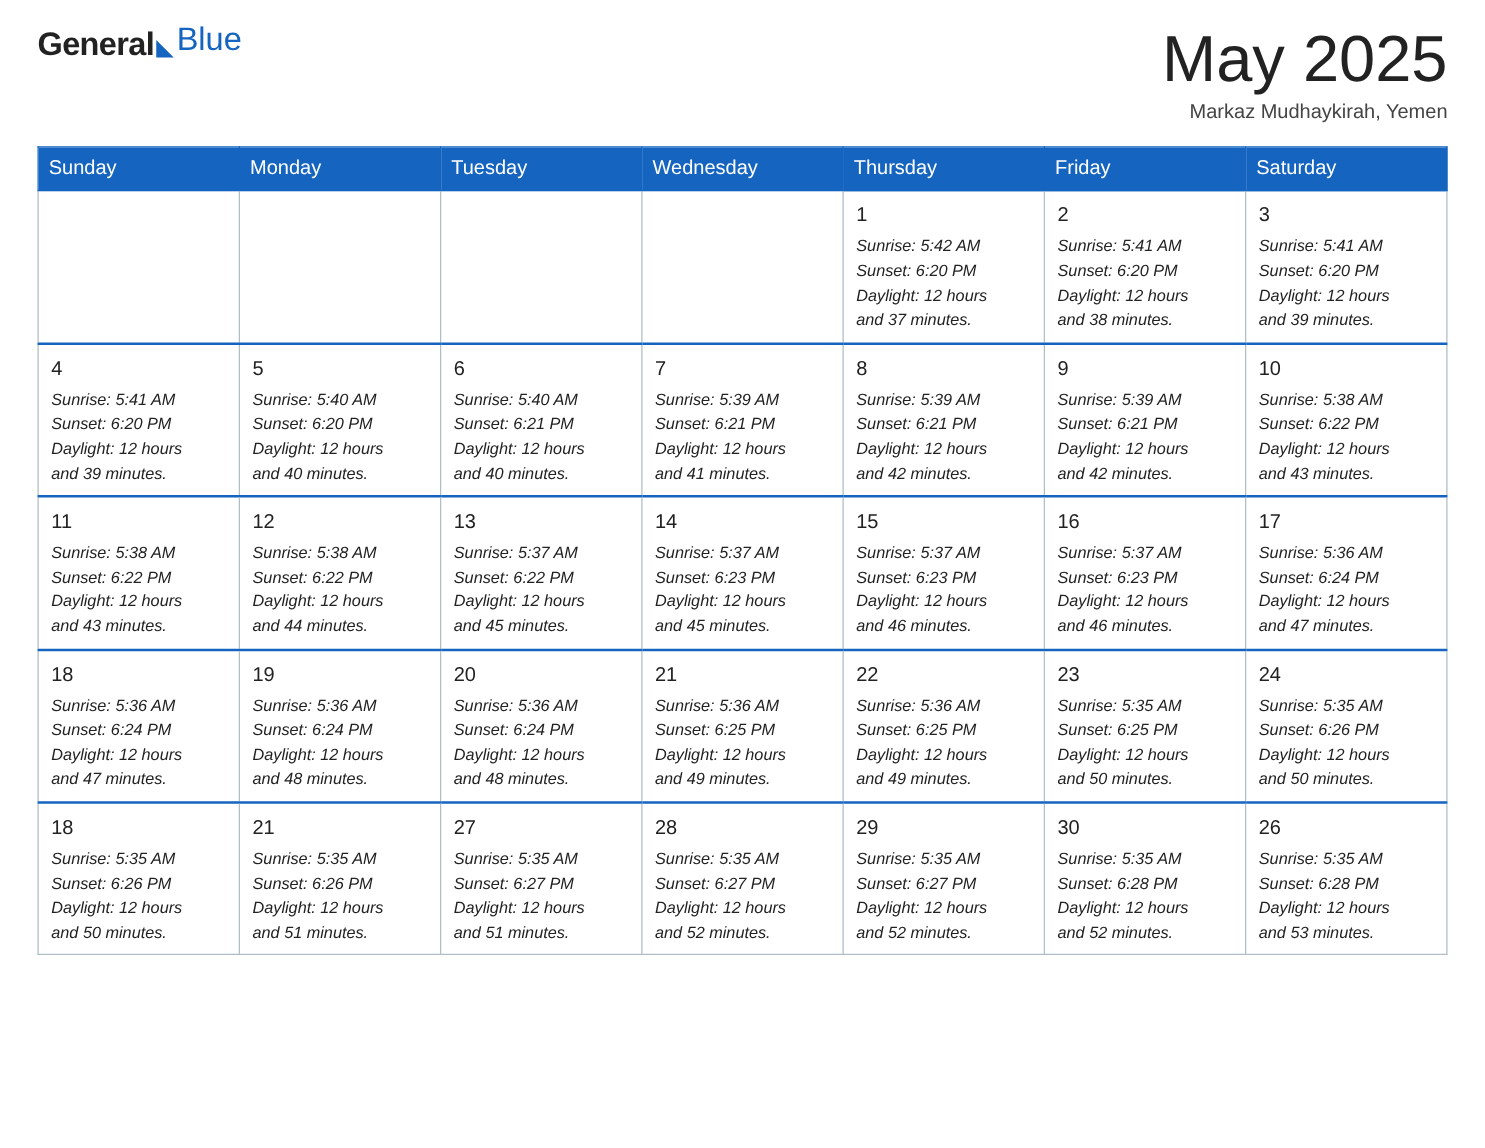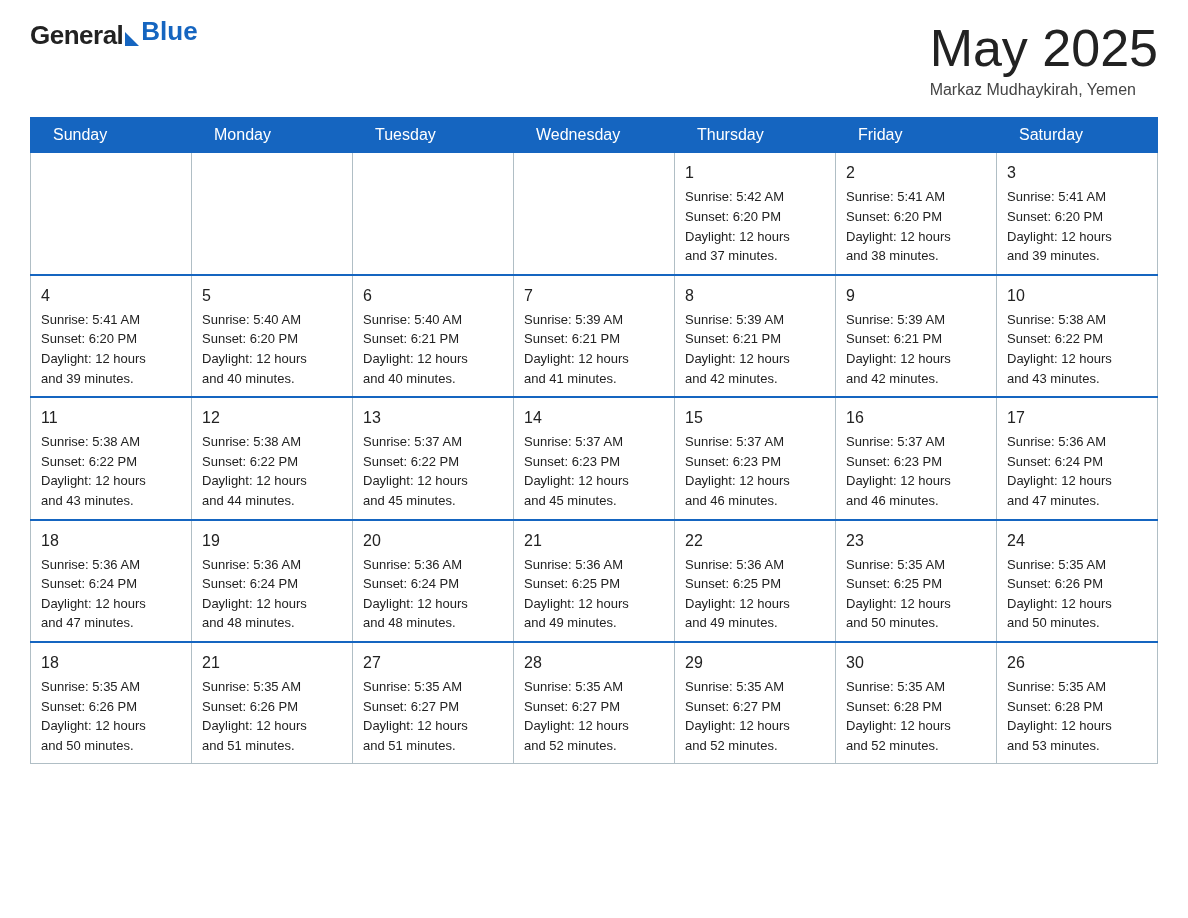--- a/index.html
+++ b/index.html
@@ -36,27 +36,27 @@
       width: 0;
       height: 0;
       border-left: 14px solid #1565c0;
       border-top: 14px solid transparent;
       border-bottom: 0px solid transparent;
       margin-left: 2px;
       margin-top: 6px;
     }
     .logo-blue {
       font-size: 26px;
-      font-weight: bold;
+      font-weight: normal;
       color: #1565c0;
       margin-top: -4px;
       margin-left: 2px;
     }
     .title-block {
-      text-align: left;
+      text-align: right;
     }
     .month-year {
       font-size: 52px;
       font-weight: normal;
       color: #222;
       line-height: 1.1;
     }
     .location {
       font-size: 16px;
       color: #444;
@@ -65,21 +65,21 @@
     .calendar {
       width: 100%;
       border-collapse: collapse;
       border: 1px solid #1565c0;
     }
     .calendar th {
       background-color: #1565c0;
       color: #fff;
       font-size: 16px;
       font-weight: normal;
-      padding: 8px 22px;
+      padding: 8px 8px;
       text-align: left;
       border: 1px solid #1565c0;
     }
     .calendar td {
       vertical-align: top;
       padding: 8px 10px;
       border: 1px solid #b0bec5;
       width: 14.28%;
       min-height: 100px;
       font-size: 13.5px;
@@ -90,20 +90,21 @@
       font-size: 16px;
       font-weight: normal;
       display: block;
       margin-bottom: 3px;
       color: #222;
     }
     .day-info {
       font-size: 13px;
       color: #222;
       line-height: 1.5;
+      font-style: italic;
     }
     .empty-cell {
       background: #fff;
     }
     .row-divider td {
       border-top: 2px solid #1565c0;
     }
   </style>
 </head>
 <body>

